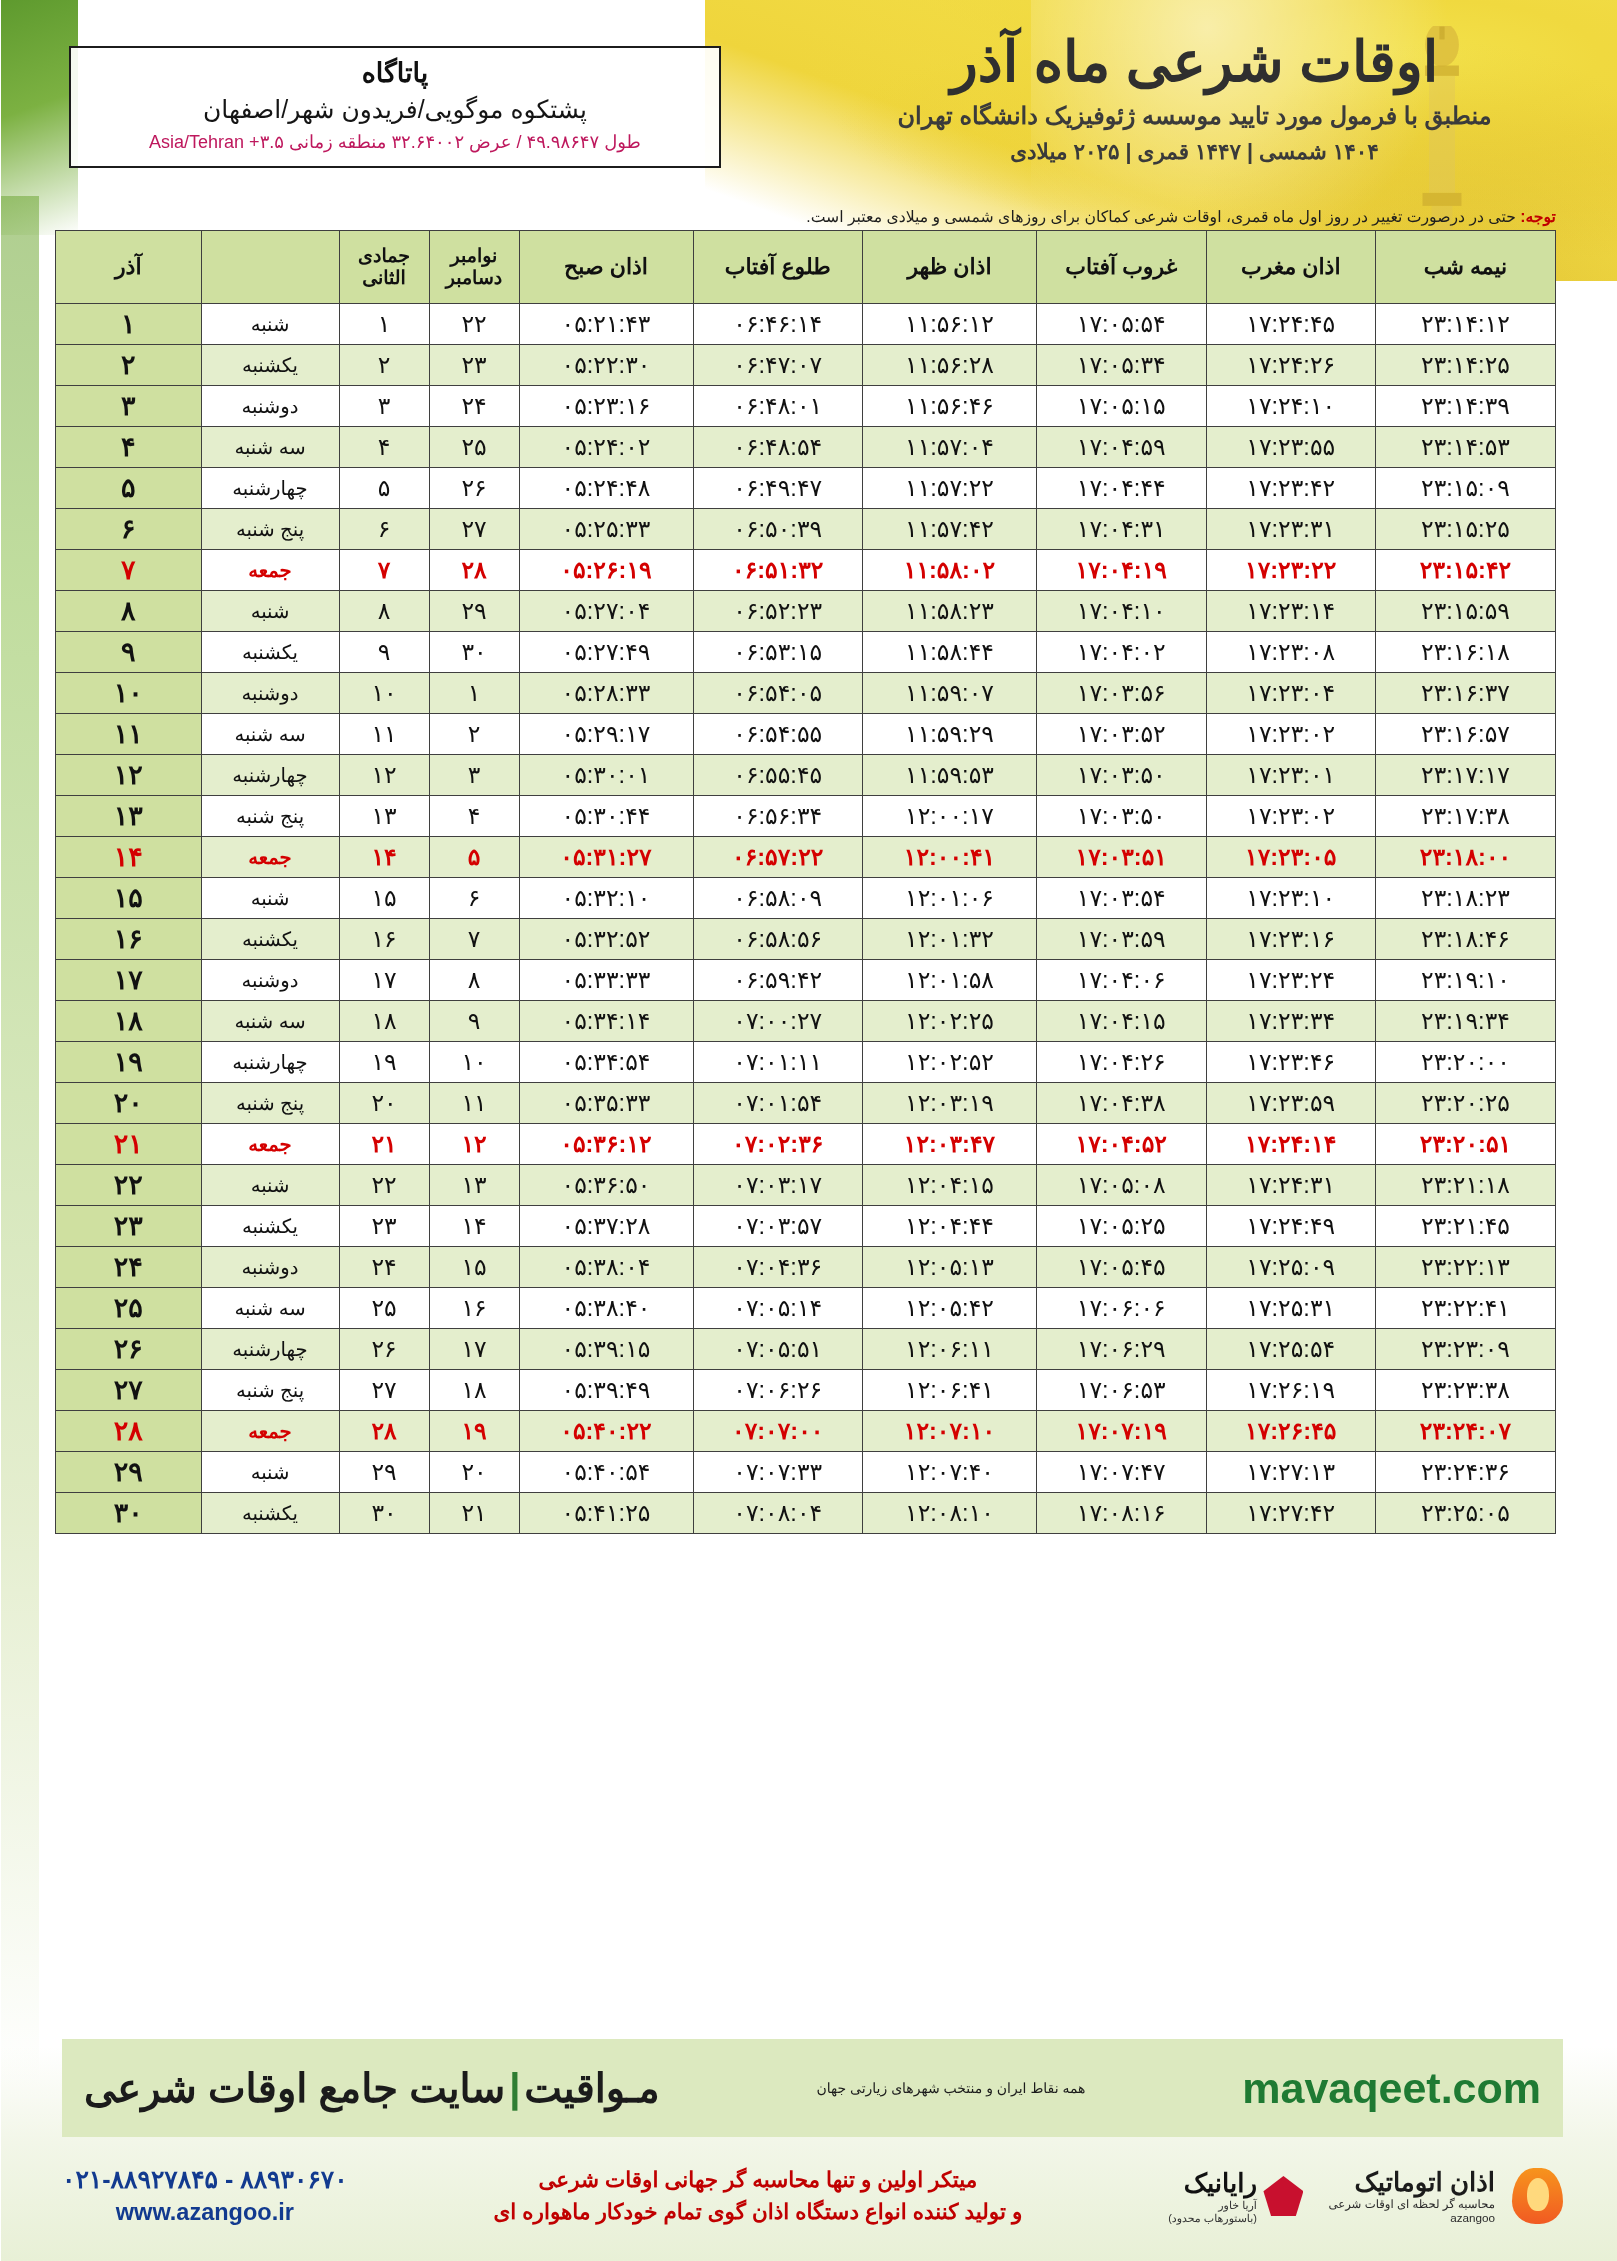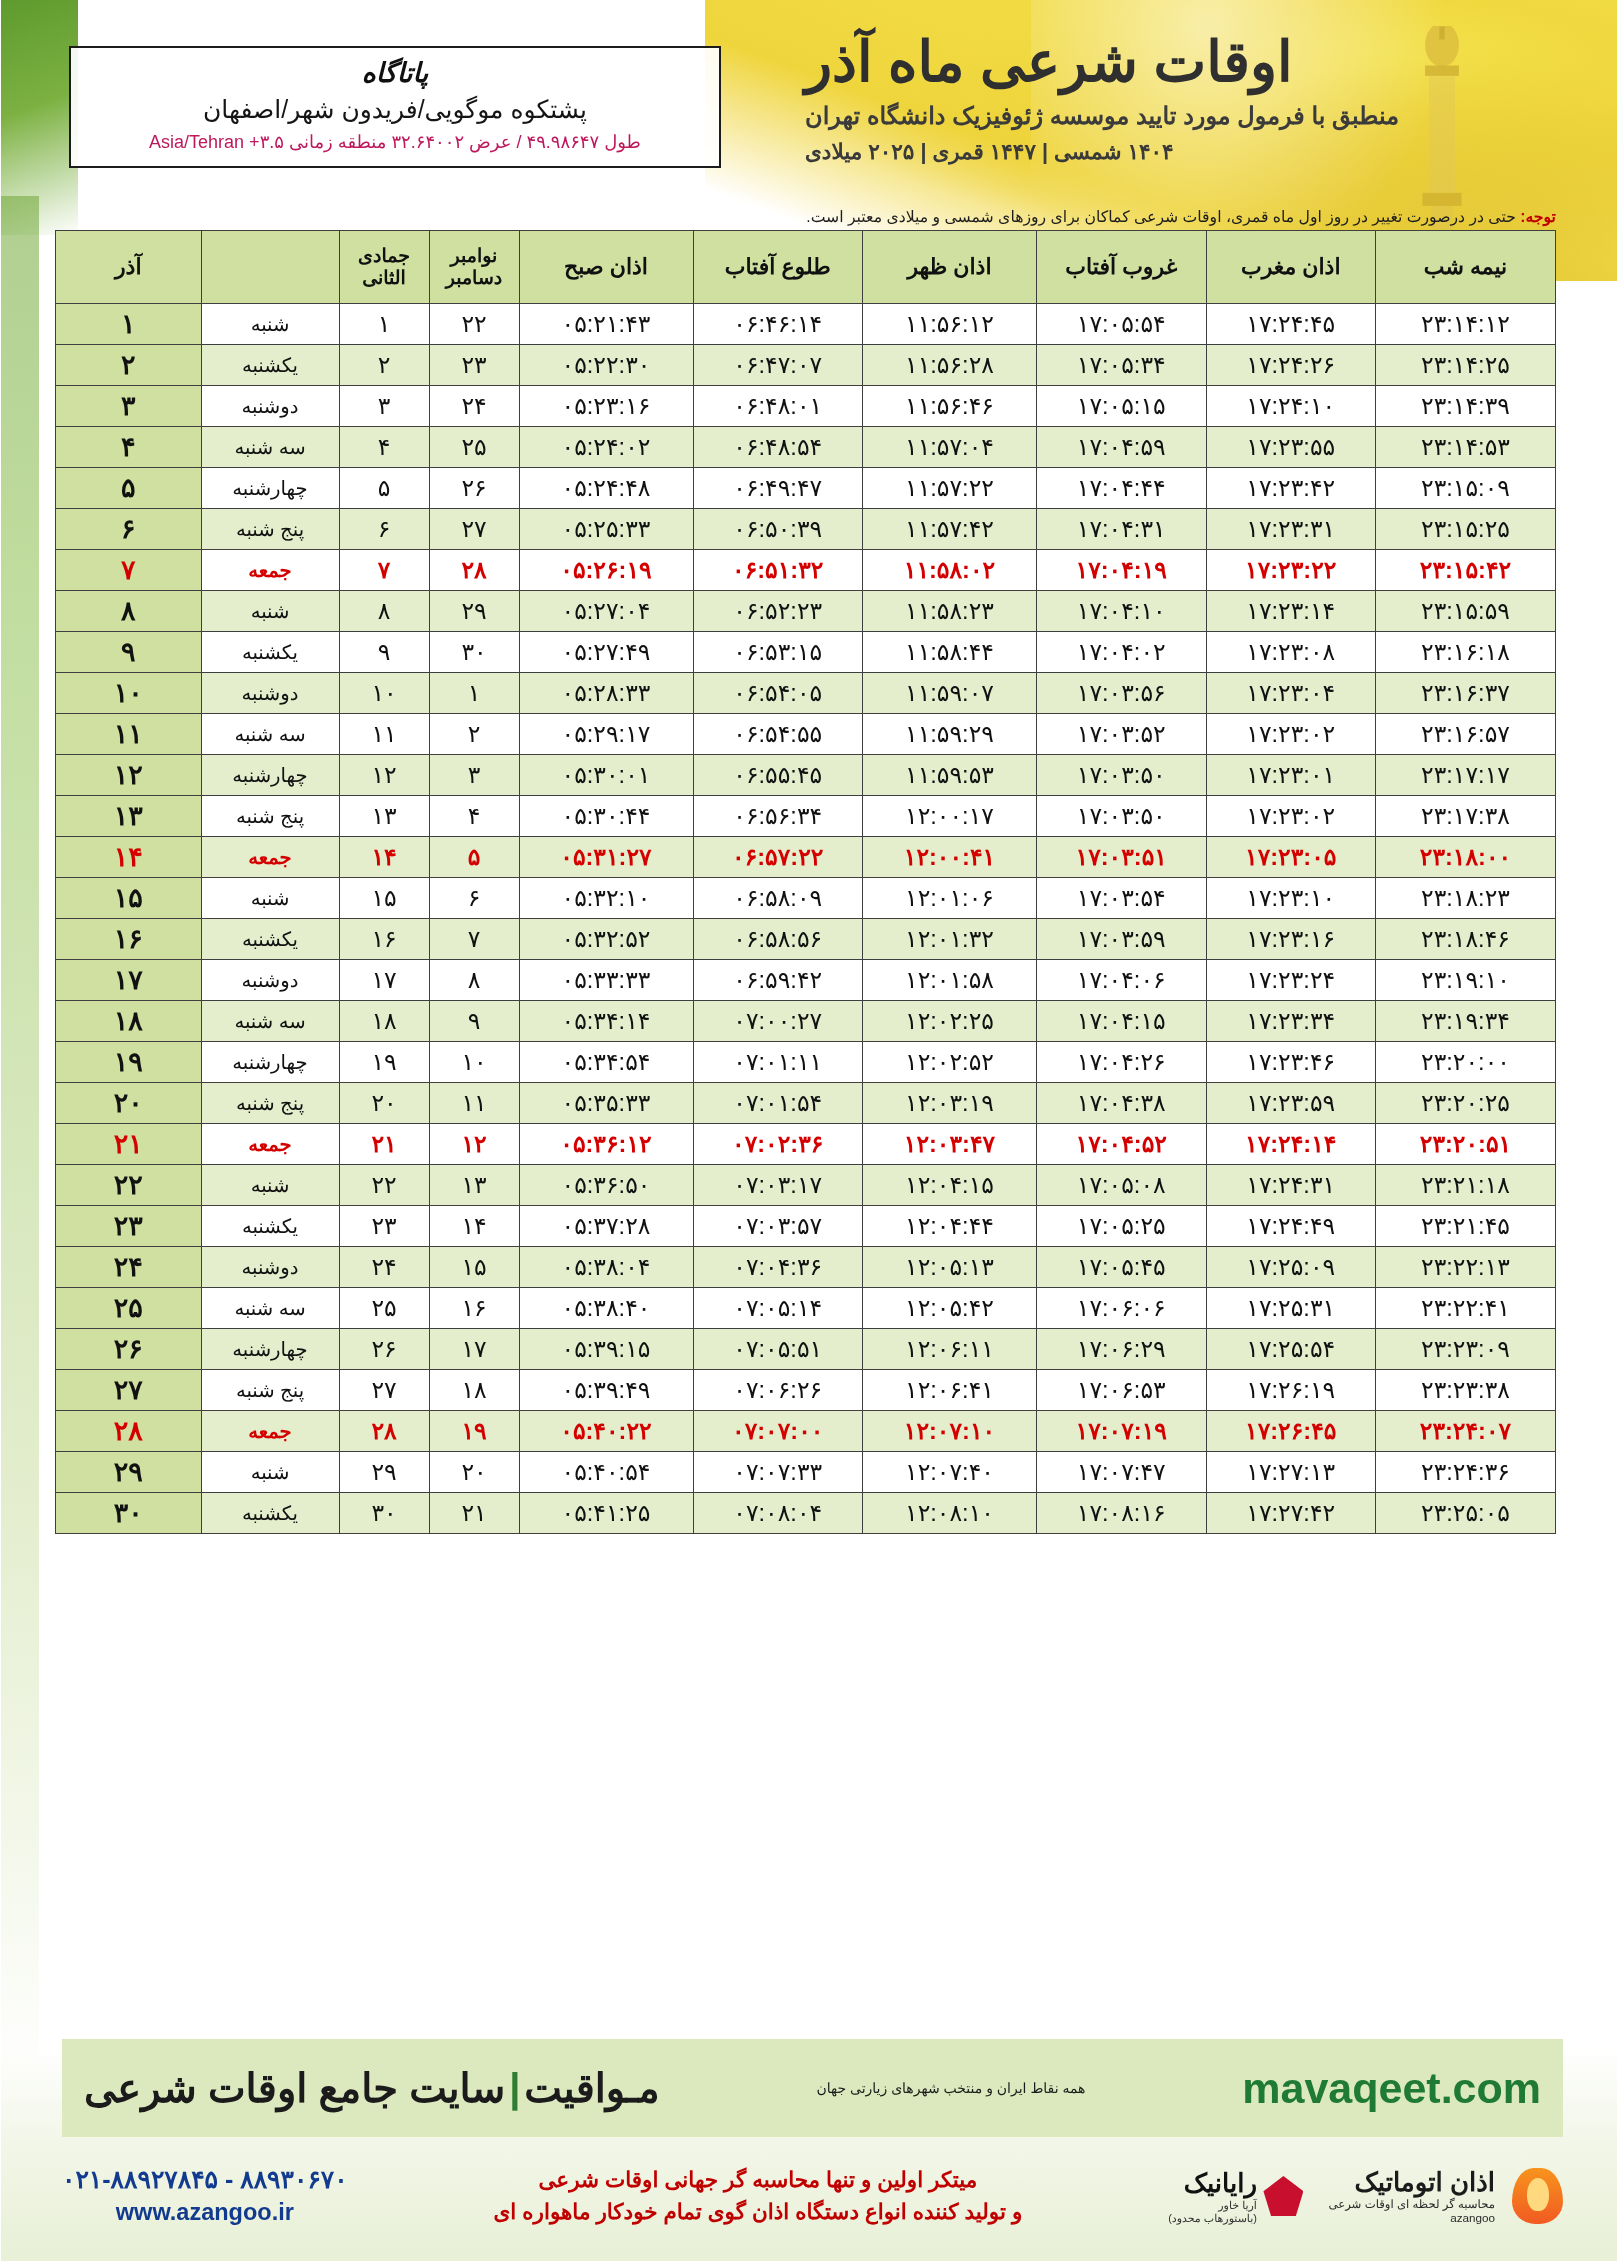--- a/index.html
+++ b/index.html
@@ -59,23 +59,23 @@
     position: absolute;
     top: 26px; right: 137px;
     width: 78px; height: 235px;
     z-index: 1;
     opacity: .85;
   }
 
   
   .header {
     position: absolute;
-    top: 33px; right: 50px;
+    top: 33px; right: 42px;
     width: 763px;
-    text-align: left;
+    text-align: center;
     z-index: 3;
   }
   .title-main {
     font-size: 56px;
     font-weight: bold;
     color: #2f2f2f;
     letter-spacing: -0.7px;
     line-height: 1.05;
   }
   .title-sub {
@@ -101,21 +101,20 @@
     background: rgba(255,255,255,0.92);
     padding: 9px 13px 13px 13px;
     text-align: center;
     z-index: 3;
   }
   .loc-name {
     font-size: 27px;
     font-weight: bold;
     color: #101010;
     line-height: 1.25;
-    font-style: italic;
   }
   .loc-region {
     font-size: 25px;
     color: #151515;
     margin-top: 3.9px;
   }
   .loc-coords {
     font-size: 18px;
     color: #be185d;
     margin-top: 7.8px;

